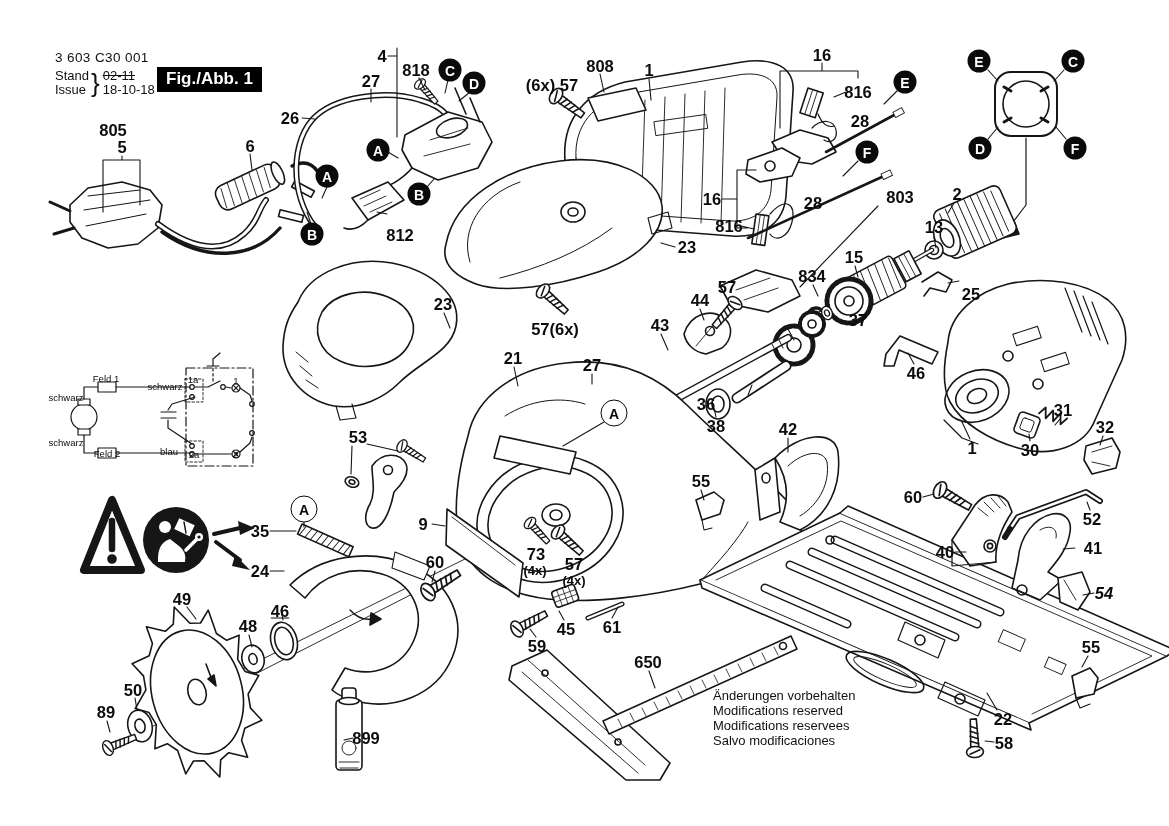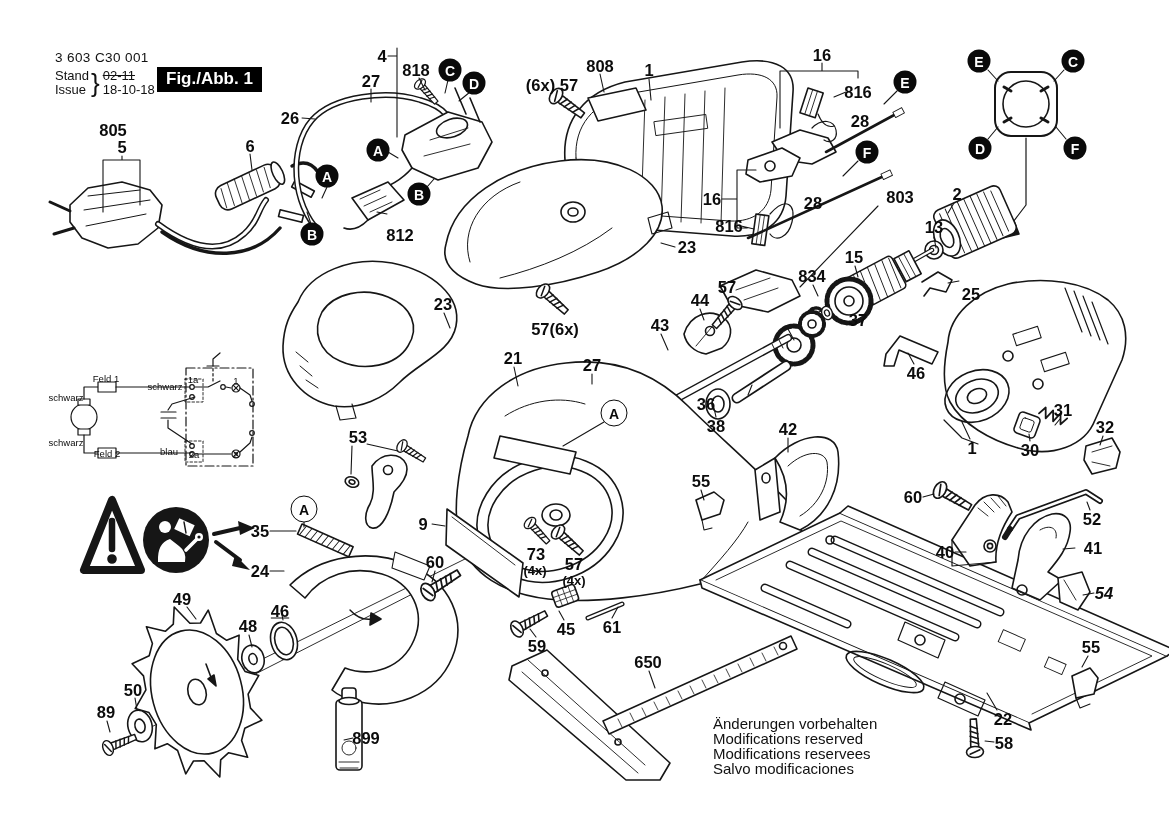--- a/index.html
+++ b/index.html
@@ -14,21 +14,21 @@
            background:#0a0a0a;color:#fff;font-weight:bold;font-size:14px;display:flex;
            align-items:center;justify-content:center;}
   .callout.outline{background:#fff;color:#0a0a0a;border:1.7px solid #0a0a0a;width:25px;height:25px;}
   .wlabel{position:absolute;transform:translate(-50%,-50%);font-size:9.5px;color:#0c0c0c;white-space:nowrap;}
   .hdr-part{position:absolute;left:55px;top:50px;font-size:13.5px;letter-spacing:.4px;}
   .hdr-rev{position:absolute;left:55px;top:69px;display:flex;align-items:center;font-size:13px;line-height:14px;}
   .hdr-rev .brace{font-size:26px;font-weight:400;margin:0 3px 0 2px;}
   .strike{text-decoration:line-through;}
   .figbox{position:absolute;left:157px;top:67px;background:#000;color:#fff;font-weight:bold;
           font-size:17px;padding:2px 9px 3px 9px;}
-  .footer{position:absolute;left:713px;top:716px;font-size:15px;line-height:15px;}
+  .footer{position:absolute;left:713px;top:688px;font-size:13px;line-height:15px;}
 </style>
 </head>
 <body>
 
 <div class="canvas">
 
   <svg width="1169" height="826" viewBox="0 0 1169 826">
     <defs>
       <g id="screwp">
         <path d="M5,-4 L33,-3 L33,3 L5,4 Z" fill="#fff"></path>

